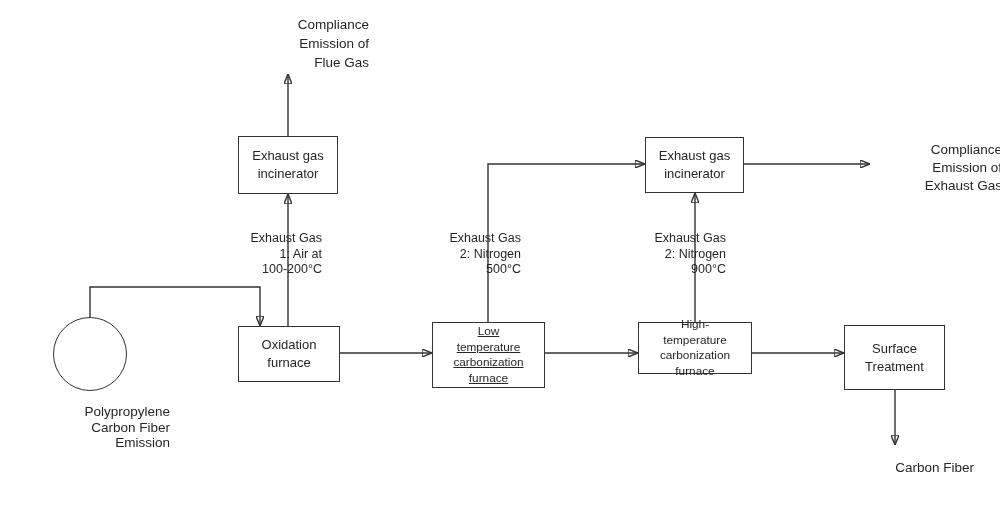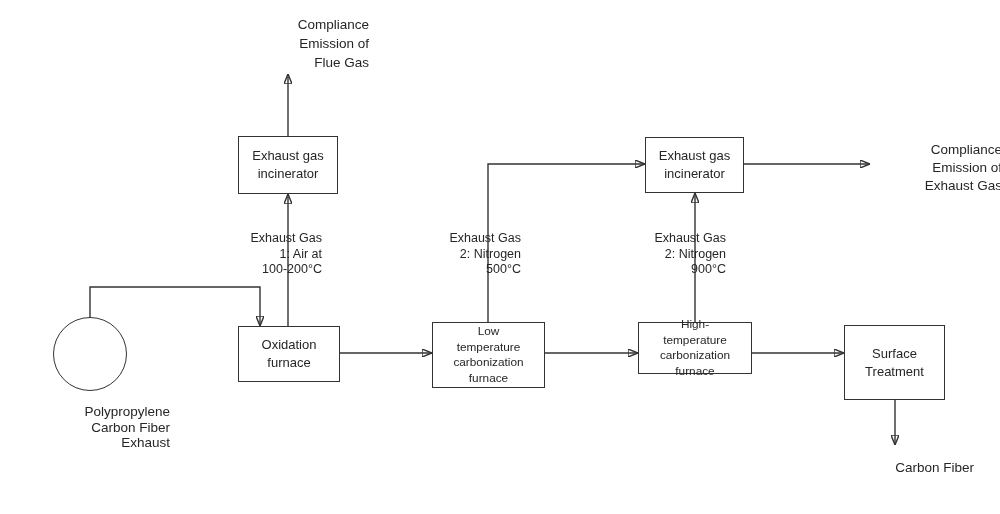--- a/index.html
+++ b/index.html
@@ -79,40 +79,40 @@
   <div class="node box2" style="left:238px; top:136px; width:100px; height:58px;">
     <span>Exhaust gas
 incinerator</span>
   </div>
 
   <div class="node box2" style="left:238px; top:326px; width:102px; height:56px;">
     <span>Oxidation
 furnace</span>
   </div>
 
-  <div class="node box4" style="left:432px; top:322px; width:113px; height:66px;">
+  <div class="node box4" style="left:432px; top:322px; width:113px; height:66px;text-decoration:underline;">
     <span>Low
 temperature
 carbonization
 furnace</span>
   </div>
 
   <div class="node box4" style="left:638px; top:322px; width:114px; height:52px;">
     <span>High-
 temperature
 carbonization
 furnace</span>
   </div>
 
   <div class="node box2" style="left:645px; top:137px; width:99px; height:56px;">
     <span>Exhaust gas
 incinerator</span>
   </div>
 
-  <div class="node box2" style="left:844px; top:325px; width:101px; height:75px;">
+  <div class="node box2" style="left:844px; top:325px; width:101px; height:65px;">
     <span>Surface
 Treatment</span>
   </div>
 
   <div class="lbl lbl-flue">Compliance
 Emission of
 Flue Gas</div>
 
   <div class="lbl lbl-gas lbl-gas1">Exhaust Gas
 1: Air at
@@ -125,17 +125,17 @@
   <div class="lbl lbl-gas lbl-gas900">Exhaust Gas
 2: Nitrogen
 900°C</div>
 
   <div class="lbl lbl-exh">Compliance
 Emission of
 Exhaust Gas</div>
 
   <div class="lbl lbl-fil">Polypropylene
 Carbon Fiber
-Exhaust</div>
+Emission</div>
 
   <div class="lbl lbl-cf">Carbon Fiber</div>
 
 </div>
 
 </body></html>

